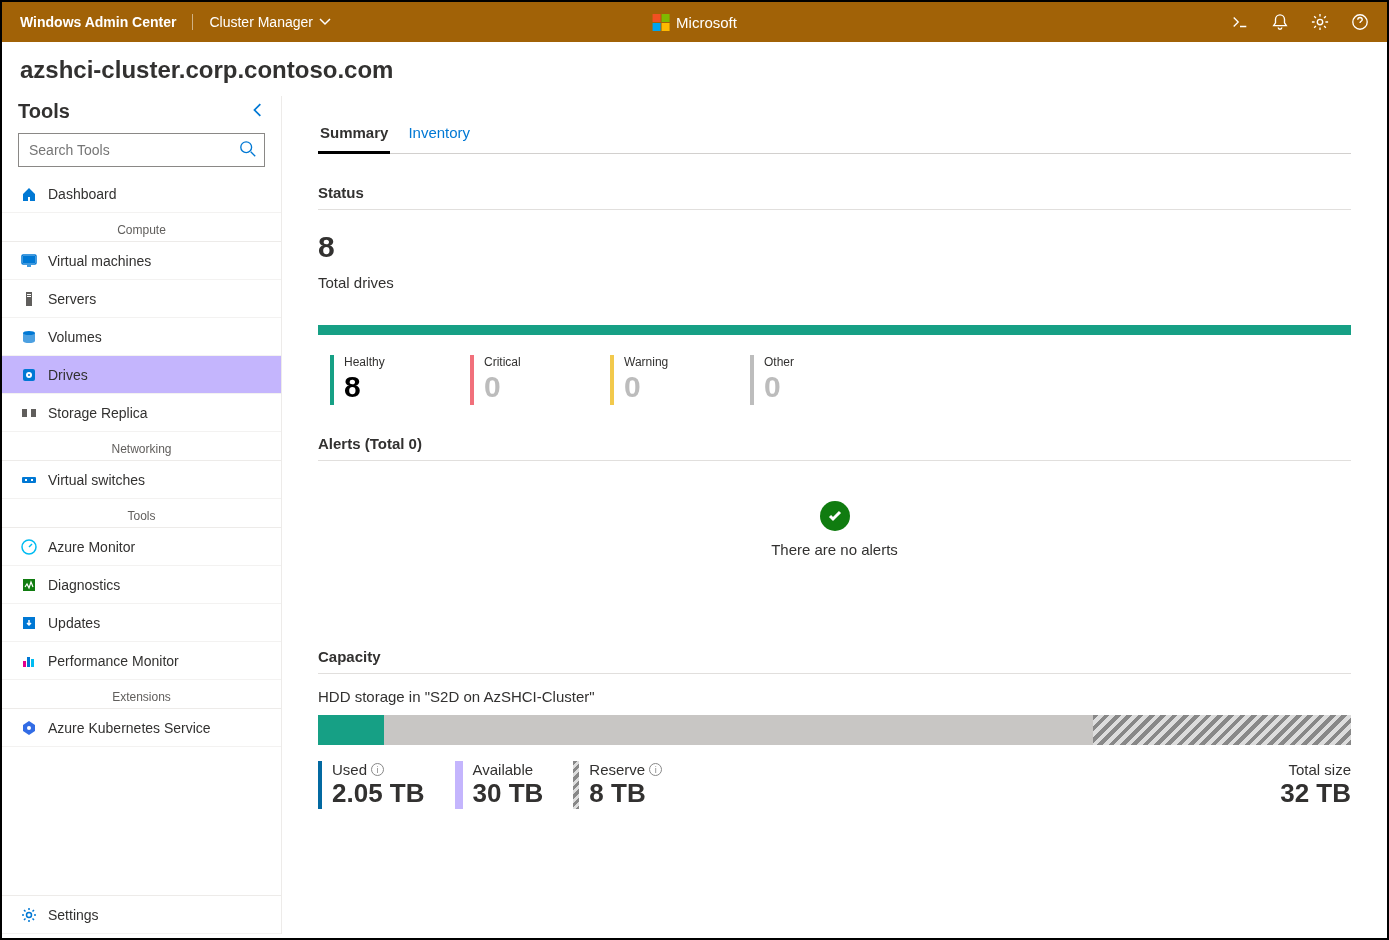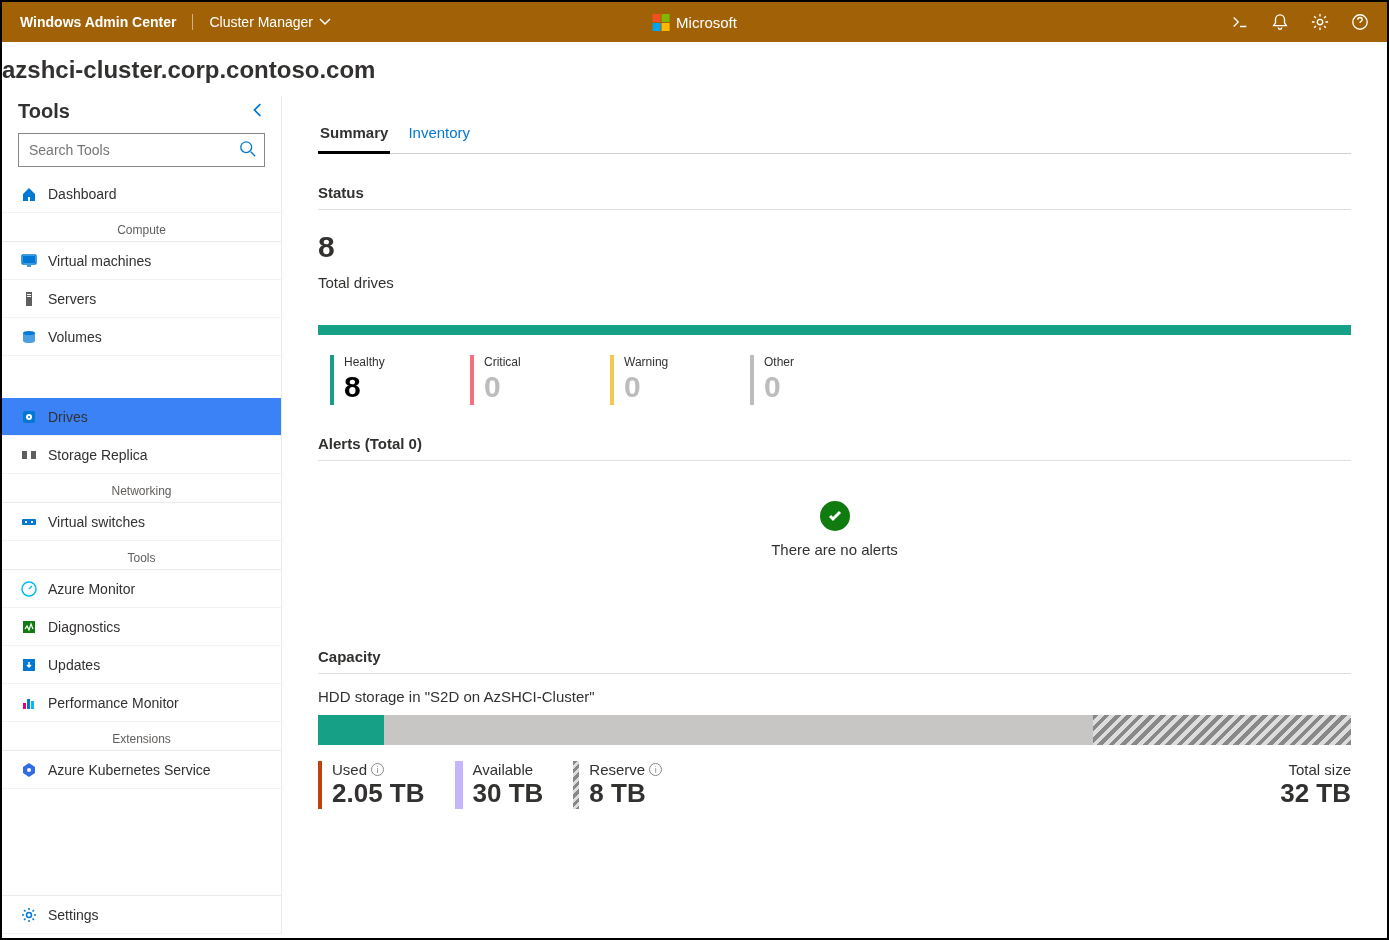--- a/index.html
+++ b/index.html
@@ -12,36 +12,36 @@
   .topbar .context { padding-left: 16px; display: flex; align-items: center; gap: 6px; cursor: pointer; }
   .topbar .context svg { width: 12px; height: 12px; fill: #fff; }
   .topbar .center { position: absolute; left: 50%; transform: translateX(-50%); display: flex; align-items: center; gap: 6px; font-weight: 400; font-size: 15px; }
   .ms-logo { width: 18px; height: 18px; display: inline-block; }
   .ms-logo span { width: 8px; height: 8px; display: inline-block; float: left; margin: .5px; }
   .ms-logo .a{background:#f25022}.ms-logo .b{background:#7fba00}.ms-logo .c{background:#00a4ef}.ms-logo .d{background:#ffb900}
   .topbar .right { margin-left: auto; display: flex; align-items: center; gap: 22px; }
   .topbar .right .ic { width: 18px; height: 18px; cursor: pointer; display:flex; align-items:center; justify-content:center; }
   .topbar .right svg { stroke: #fff; fill: none; stroke-width: 1.5; }
 
-  .cluster-title { font-size: 24px; font-weight: 700; padding: 14px 0 12px; }
+  .cluster-title { font-size: 24px; font-weight: 700; padding: 14px 18px 12px; }
 
   .shell { display: flex; height: calc(100% - 40px - 58px); }
 
   
   .sidebar { width: 280px; border-right: 1px solid #edebe9; display: flex; flex-direction: column; }
   .sidebar-head { display: flex; align-items: center; justify-content: space-between; padding: 4px 16px 10px; }
   .sidebar-head h2 { font-size: 20px; font-weight: 600; }
   .sidebar-head .collapse { color:#0078d4; cursor:pointer; }
   .search { margin: 0 16px 8px; position: relative; }
   .search input { width: 100%; height: 34px; padding: 0 34px 0 10px; font-size: 14px; border: 1px solid #8a8886; outline:none; }
   .search .mag { position:absolute; right:8px; top:7px; color:#0078d4; }
   .nav { flex:1; overflow:auto; }
   .nav .group { font-size: 12px; color:#605e5c; text-align:center; border-bottom:1px solid #edebe9; line-height:22px; margin-top:6px; }
   .nav-item { display:flex; align-items:center; gap:10px; height:38px; padding:0 18px; font-size:14px; cursor:pointer; border-bottom:1px solid #f3f2f1; }
-  .nav-item.active { background:#3b82f6;margin-top:42px; }
+  .nav-item.active { background:#c4b5fd; }
   .nav-item .nic { width:18px; height:18px; display:flex; align-items:center; justify-content:center; }
   .nav-foot { border-top:1px solid #edebe9; }
 
   
   .main { flex:1; overflow-y:auto; padding: 0 36px 40px 36px; position:relative; }
   .main::-webkit-scrollbar { width: 16px; }
   .main::-webkit-scrollbar-track { background:#f3f2f1; }
   .main::-webkit-scrollbar-thumb { background:#c8c6c4; }
   .tabs { display:flex; gap:16px; padding-top:22px; border-bottom:1px solid #d2d0ce; }
   .tab { font-size:15px; padding:6px 2px 10px; cursor:pointer; border-bottom:3px solid transparent; margin-bottom:-1px; }
@@ -69,21 +69,21 @@
   .alerts-box .ok { width:30px; height:30px; border-radius:50%; background:#107c10; display:inline-flex; align-items:center; justify-content:center; }
   .alerts-box .ok svg{stroke:#fff;fill:none;stroke-width:3}
   .alerts-box .msg{margin-top:10px;font-size:15px}
 
   .cap-desc { font-size:15px; margin-top:14px; margin-bottom:10px; }
   .cap-bar { height:30px; background:#c8c6c4; display:flex; }
   .cap-bar .used{background:#16a085}
   .cap-bar .reserve{ background: repeating-linear-gradient(135deg,#888 0,#888 4px,#ddd 4px,#ddd 8px); }
   .cap-row { display:flex; align-items:flex-start; margin-top:16px; }
   .cap-cell { padding-left:10px; margin-right:30px; }
-  .cap-cell.bl { border-left:4px solid #c2410c; }
+  .cap-cell.bl { border-left:4px solid #0369a1; }
   .cap-cell.ba { border-left:8px solid #c4b5fd; }
   .cap-cell.br { border-left:6px solid transparent; position:relative; }
   .cap-cell.br::before { content:""; position:absolute; left:-6px; top:0; bottom:0; width:6px; background: repeating-linear-gradient(135deg,#888 0,#888 3px,#ddd 3px,#ddd 6px); }
   .cap-cell .lab{font-size:15px;color:#323130;display:flex;align-items:center;gap:4px}
   .cap-cell .val{font-size:26px;font-weight:700}
   .info-ic{width:13px;height:13px;border:1px solid #888;border-radius:50%;display:inline-flex;align-items:center;justify-content:center;font-size:9px;color:#888}
   .cap-total{margin-left:auto;text-align:right}
   .cap-total .lab{font-size:15px}
   .cap-total .val{font-size:26px;font-weight:700}
 </style>

